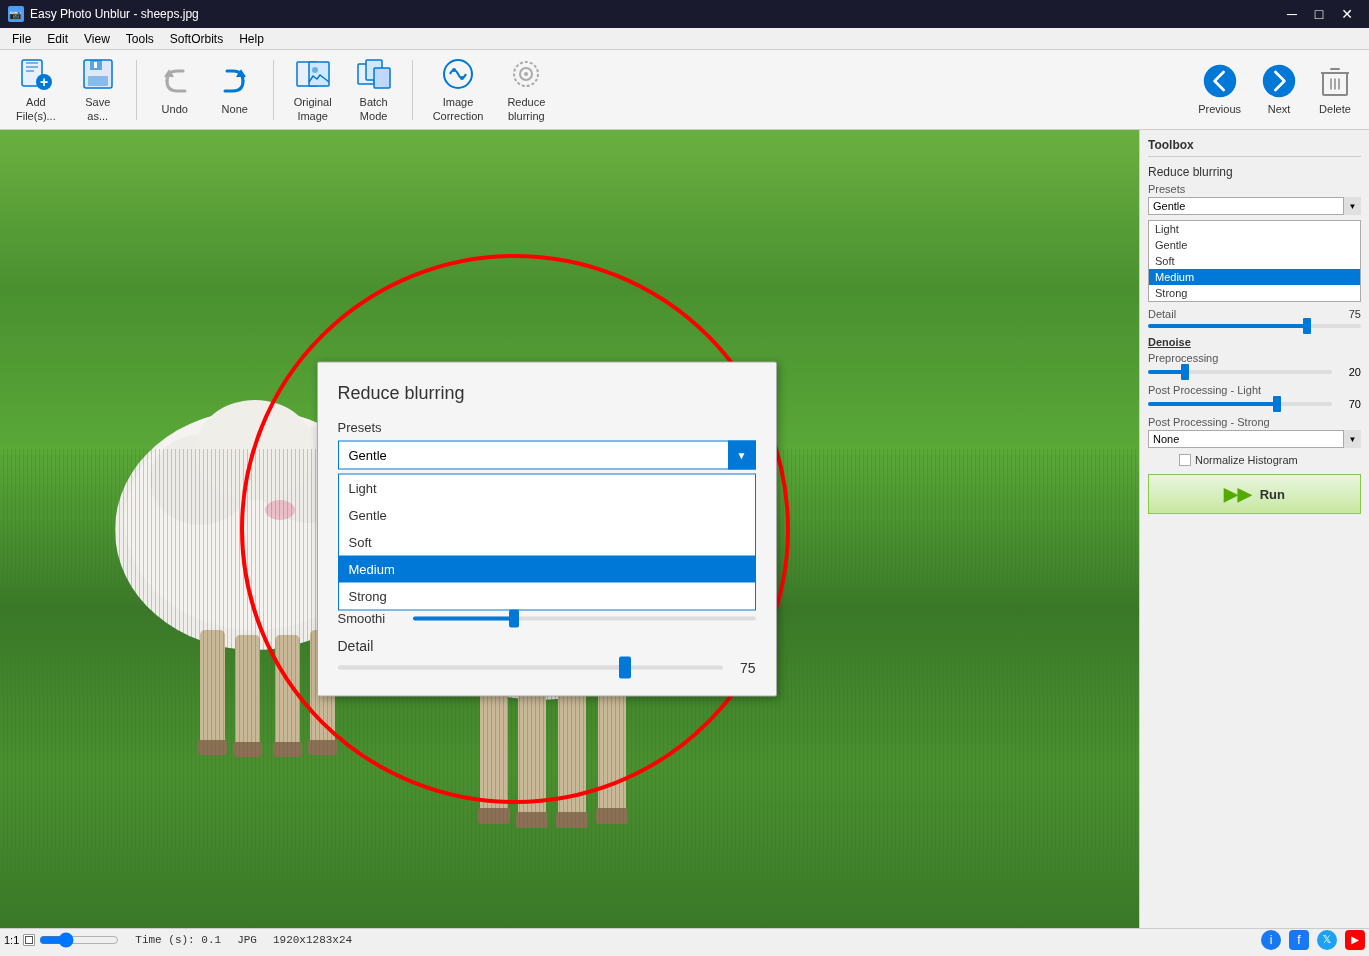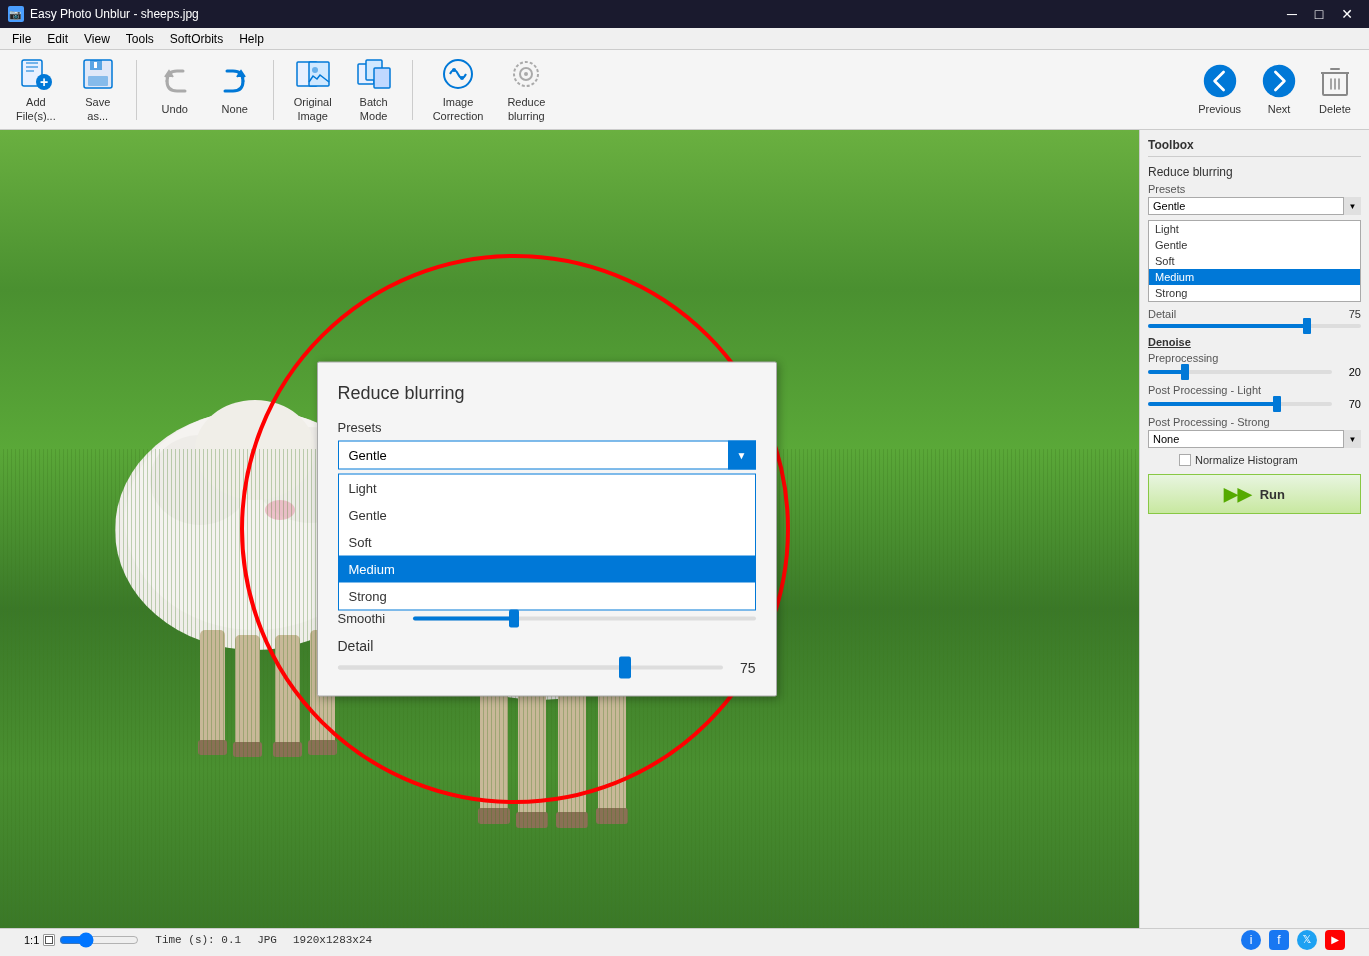--- a/index.html
+++ b/index.html
@@ -269,21 +269,21 @@
       margin-top: 8px;
     }
     .run-icon { color: #55aa00; font-size: 18px; }
 
     
     .status-bar {
       background: #f0f0f0;
       border-top: 1px solid #ccc;
       display: flex;
       align-items: center;
-      padding: 2px 24px;
+      padding: 2px 4px;
       height: 22px;
       gap: 16px;
       font-size: 11px;
     }
     .status-zoom { display: flex; align-items: center; gap: 4px; }
     .status-slider { width: 80px; }
     .status-item { color: #333; font-family: Liberation Mono, monospace; }
   </style>
 </head>
 <body>

